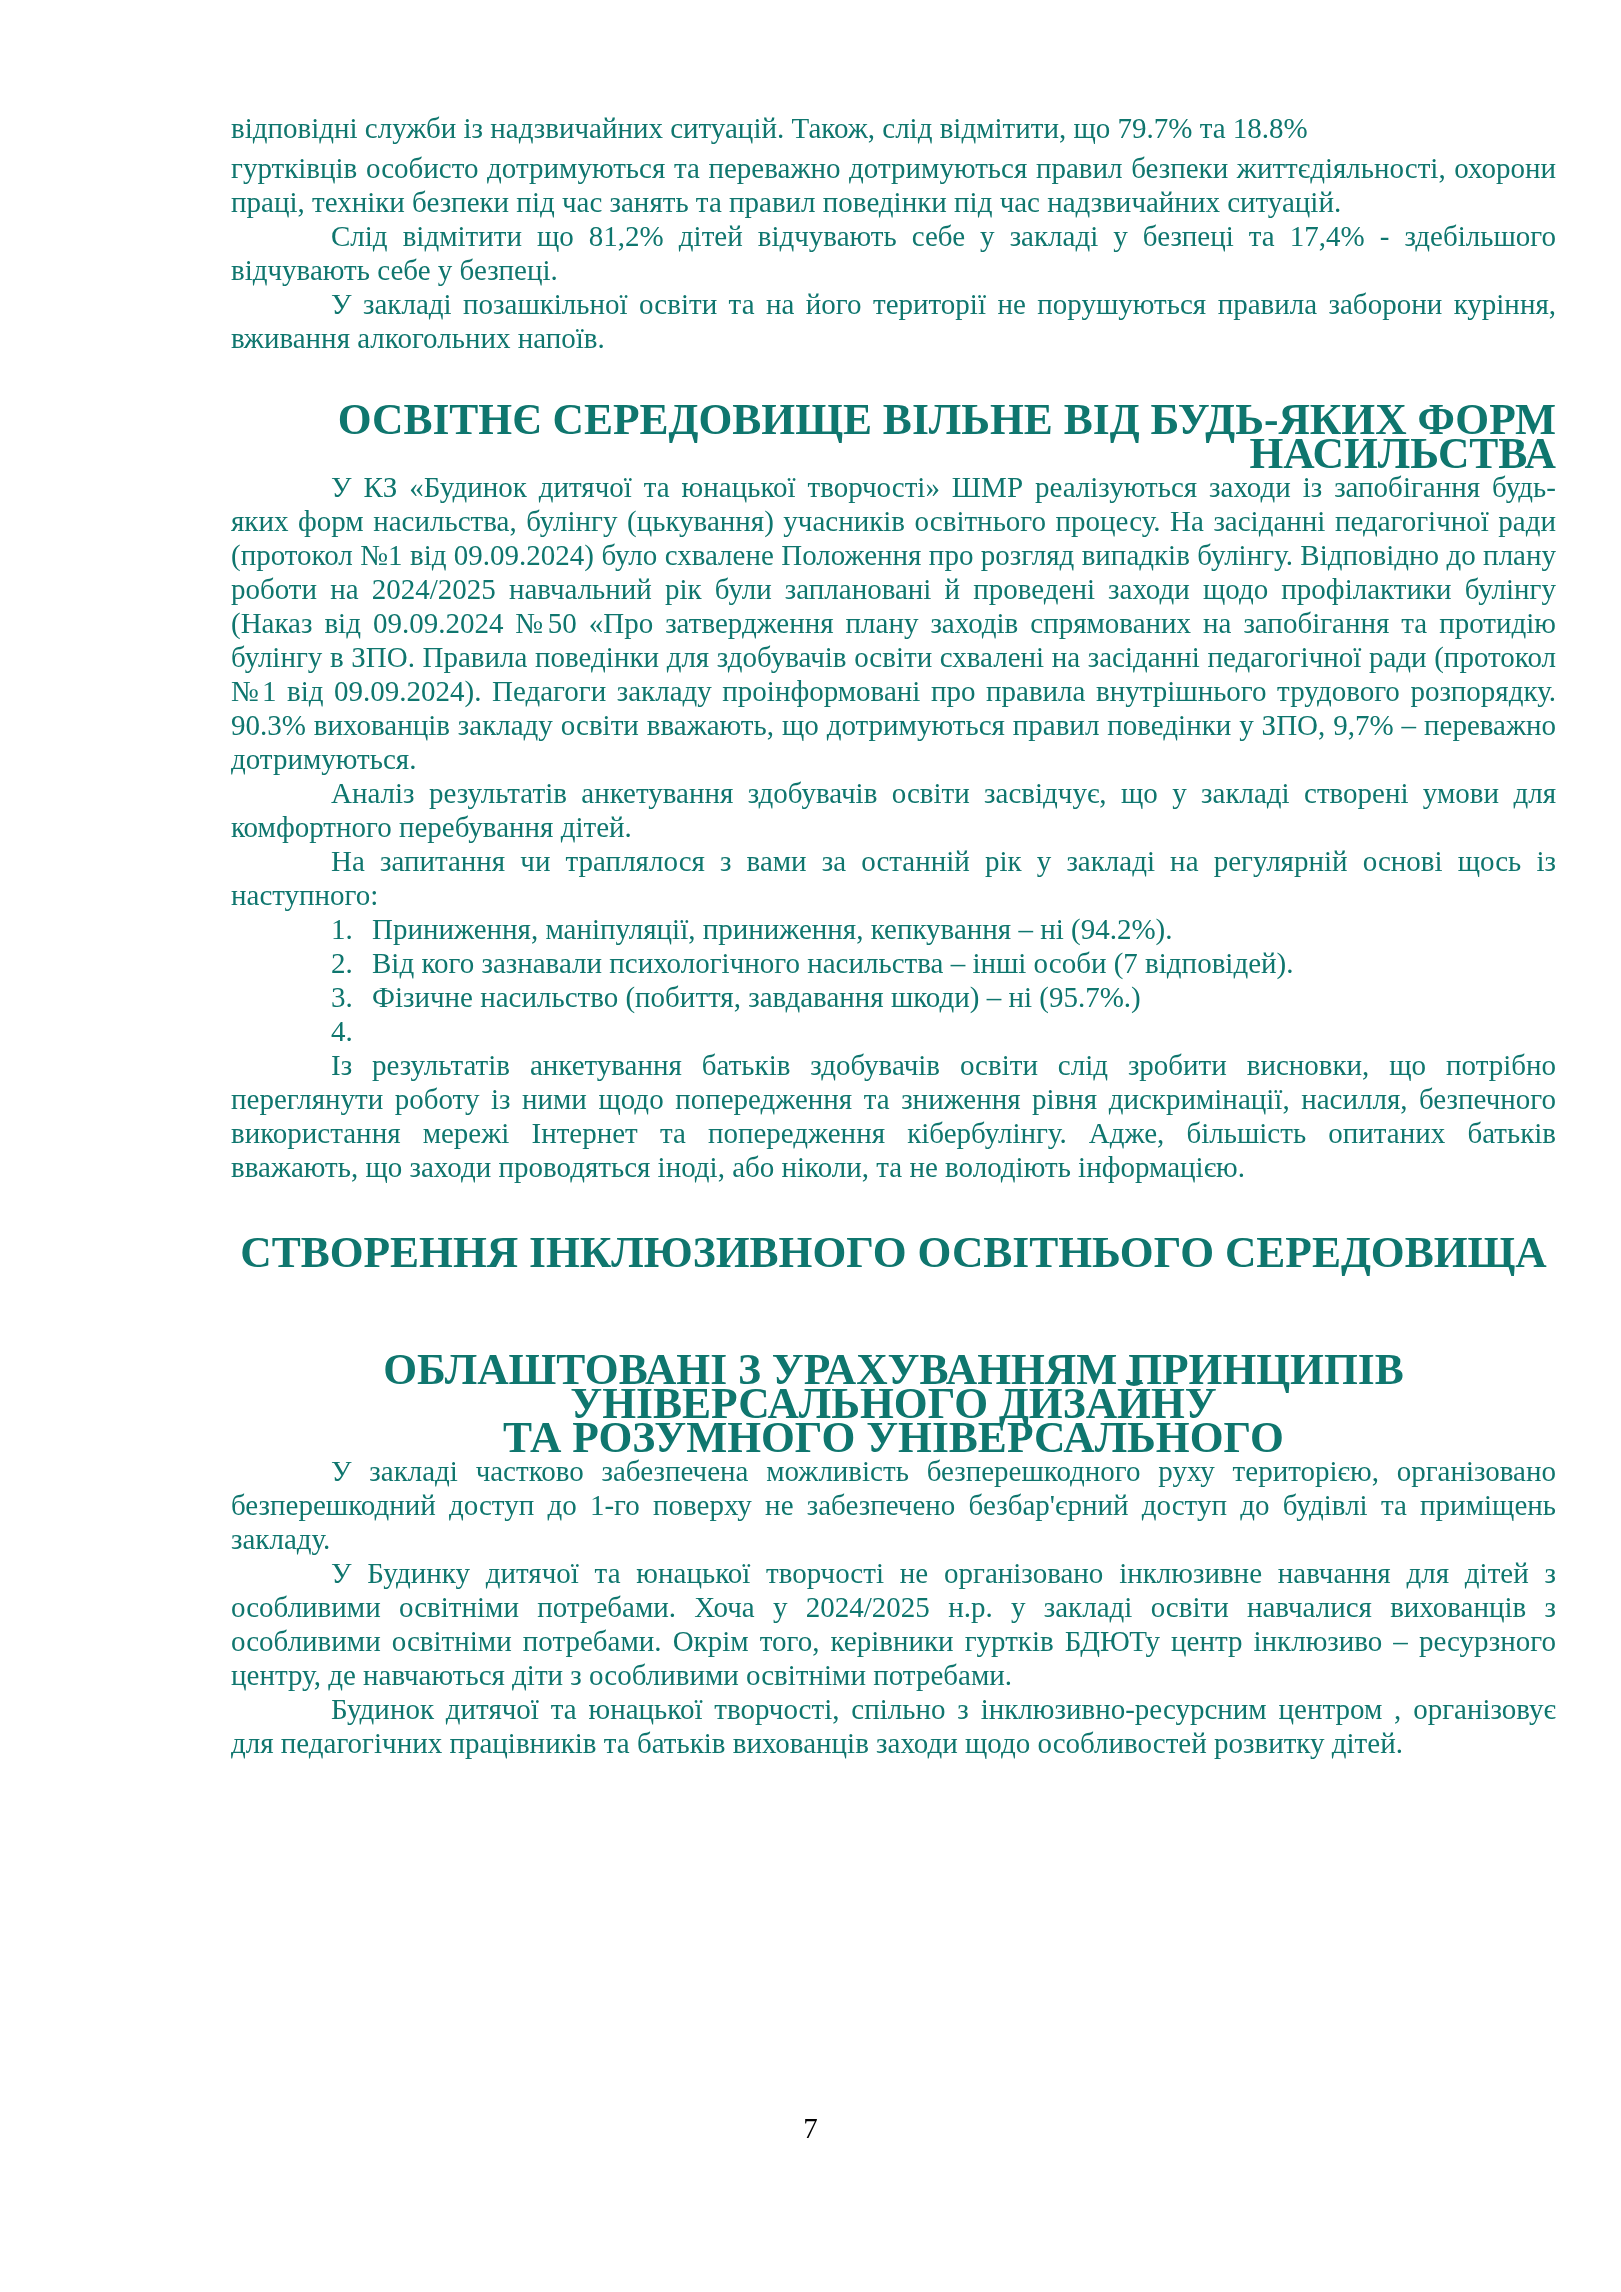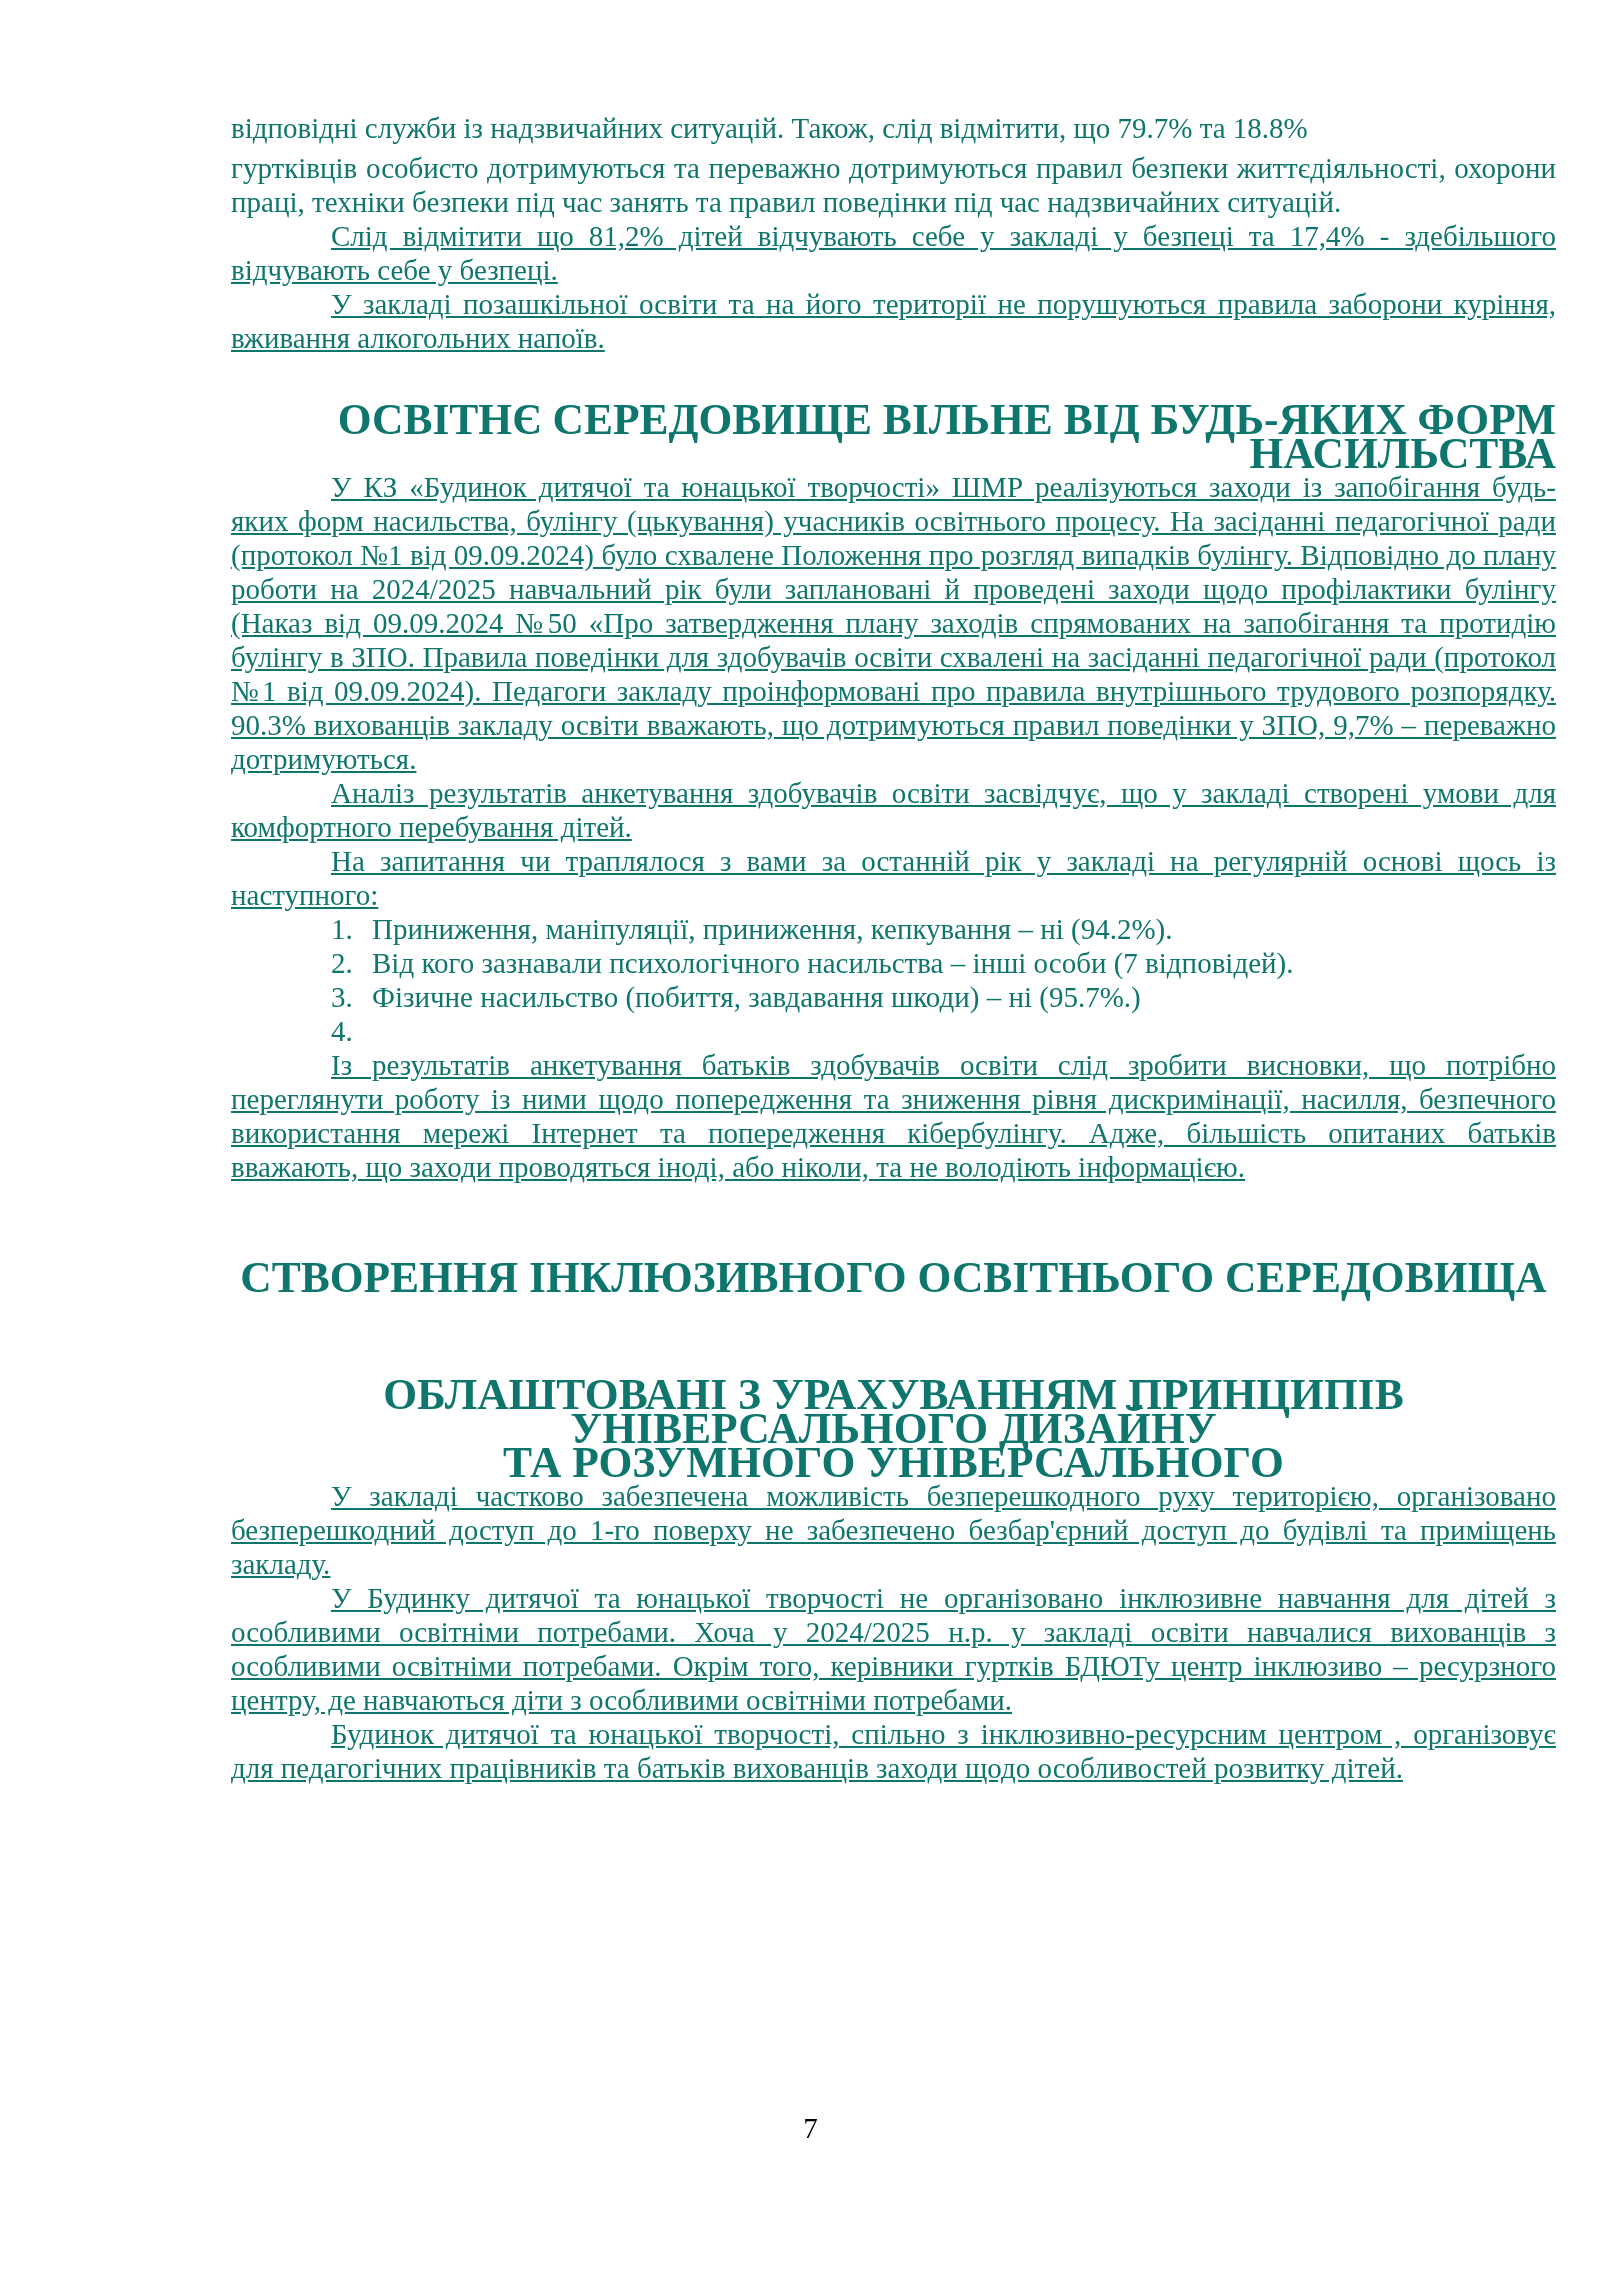--- a/index.html
+++ b/index.html
@@ -3,25 +3,25 @@
 <meta charset="utf-8">
 <style>
   html, body { margin: 0; padding: 0; background: #ffffff; }
   body { width: 1621px; height: 2293px; position: relative; overflow: hidden; }
   .page {
     position: absolute; left: 231px; top: 106px; width: 1325px;
     font-family: "Liberation Serif", serif; font-size: 29px; color: #0f766e;
     line-height: 34px;
   }
   p { margin: 0; text-align: justify; }
-  .indent { text-indent: 100px; text-decoration: underline; }
+  .indent { text-indent: 100px; }
   .first-line-gap { line-height: 45px; }
   .heading { font-weight: bold; text-align: center; margin: 0; line-height: 34px; }
   .h1 { margin-top: 47px; text-align: right; }
-  .h2 { margin-top: 76px; }
+  .h2 { margin-top: 51px; }
   .h3 { margin-top: 49px; }
   ol { margin: 0; padding: 0; list-style: none; }
   ol li { display: flex; padding-left: 100px; }
   ol li .num { width: 41px; flex: none; }
   .page-number {
     position: absolute; top: 2112px; left: 0; width: 1621px; text-align: center;
     font-family: "Liberation Serif", serif; font-size: 29px;
   }
 </style>
 </head>

